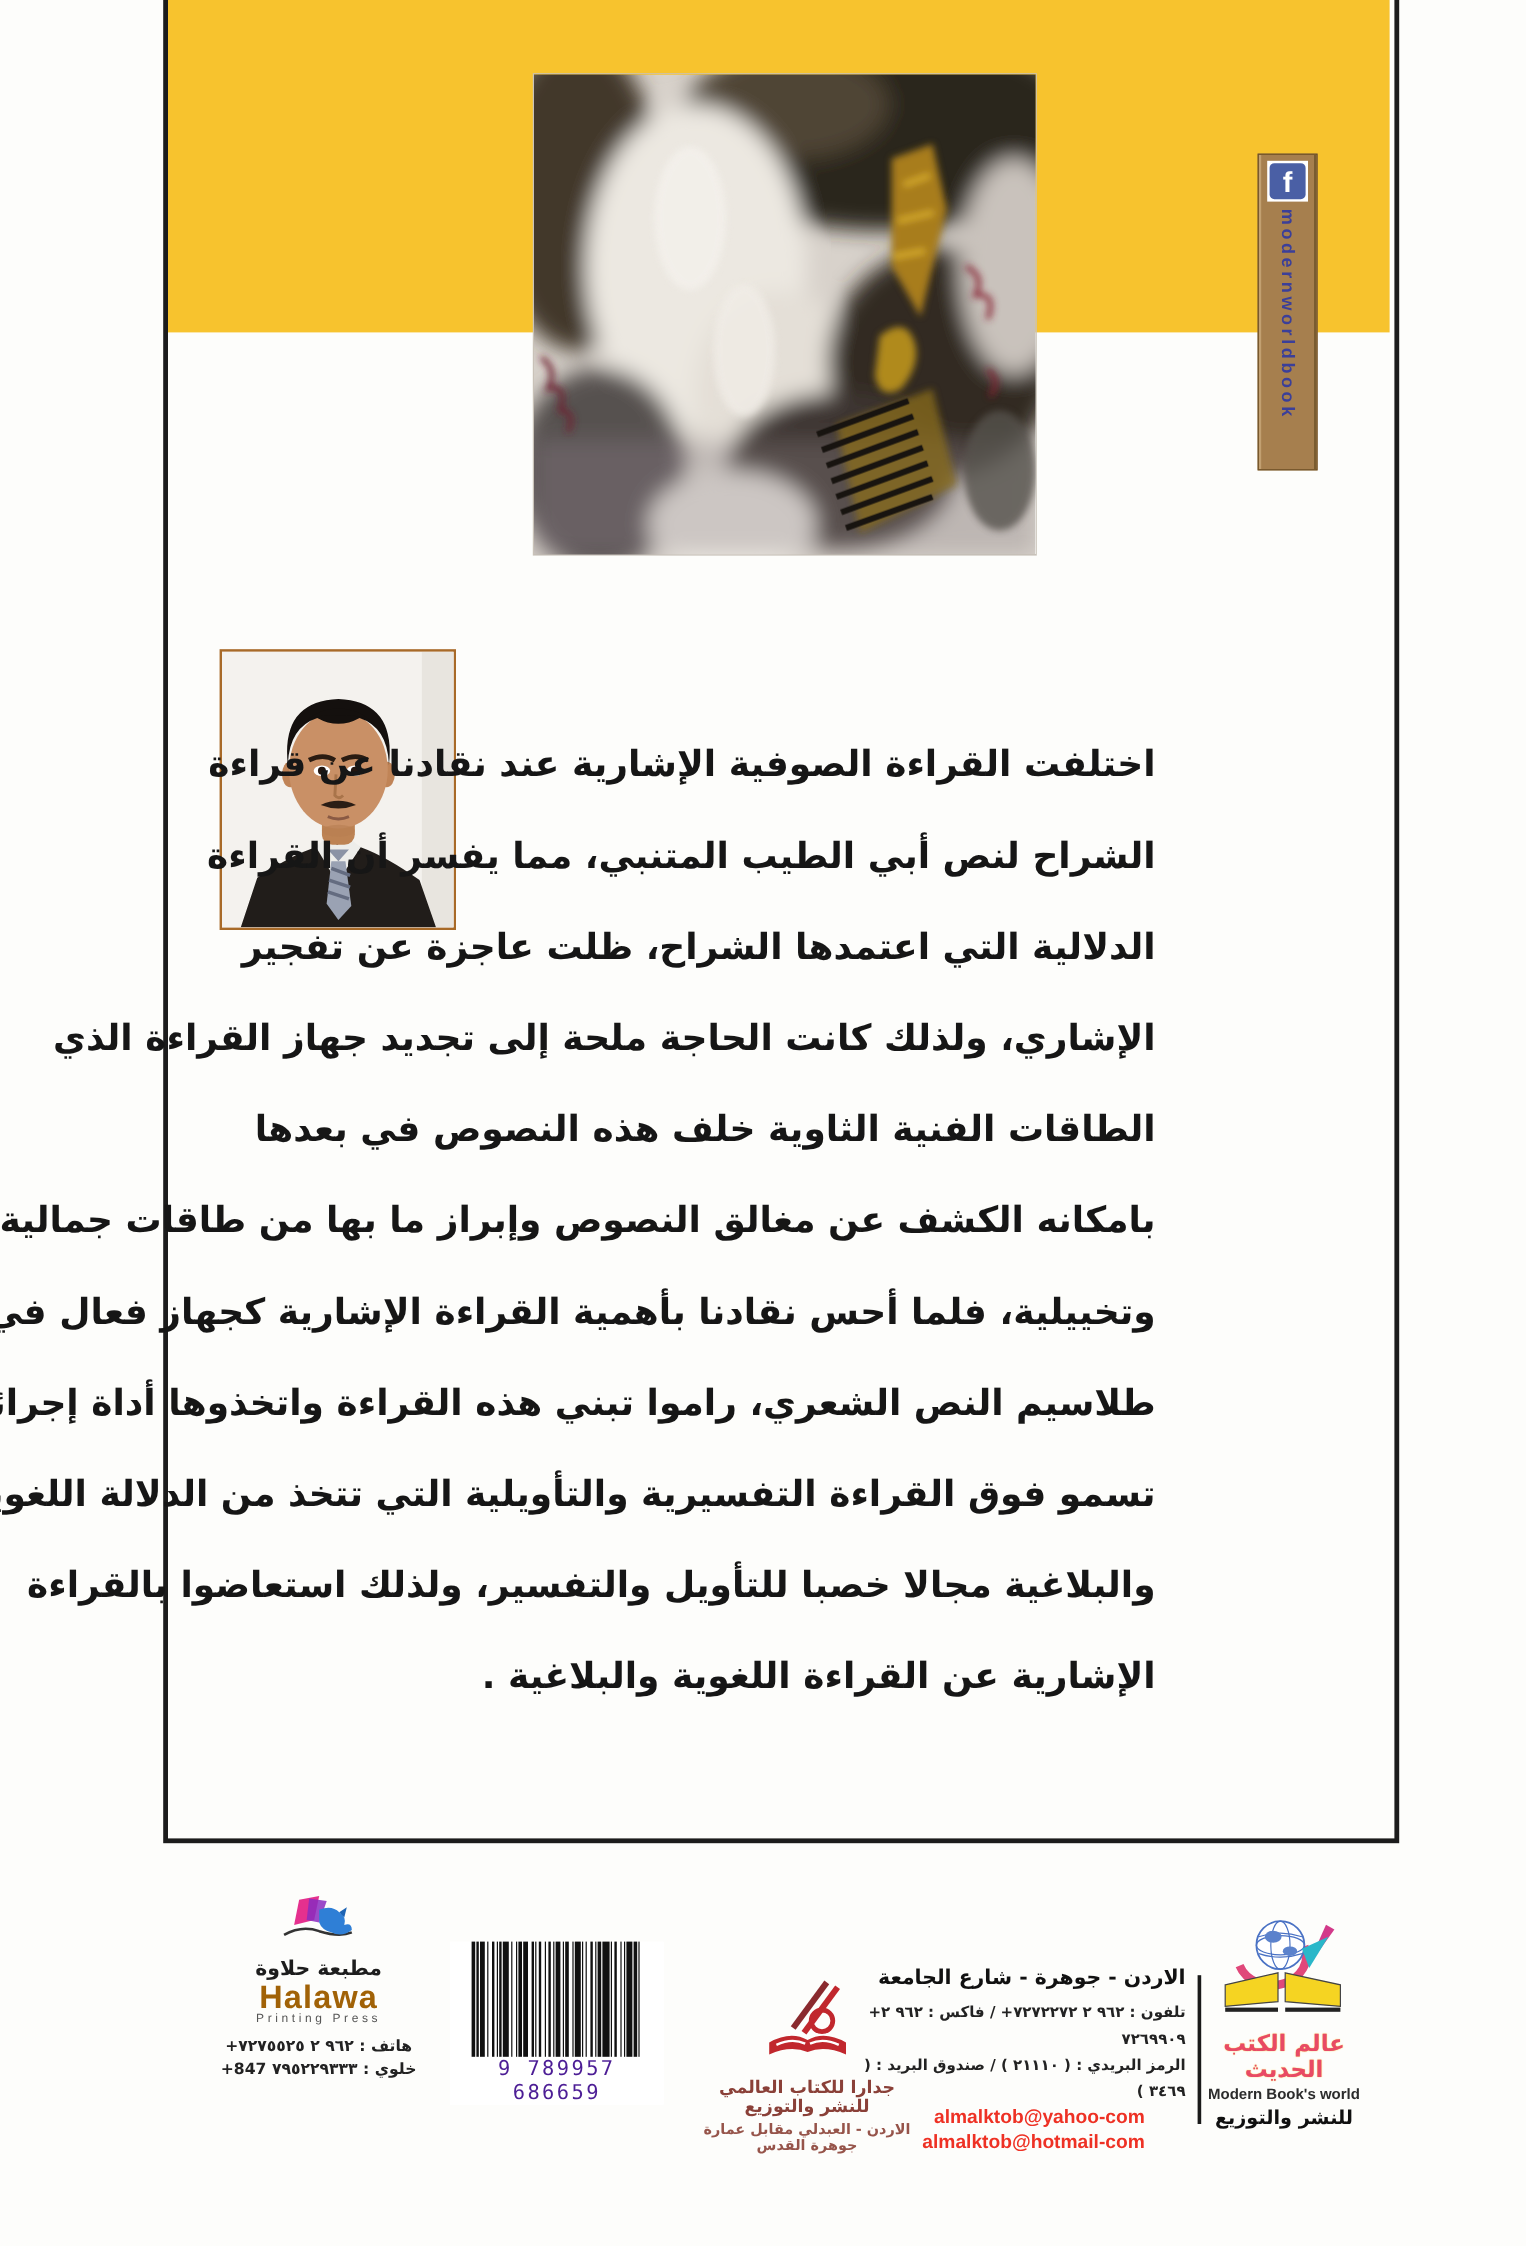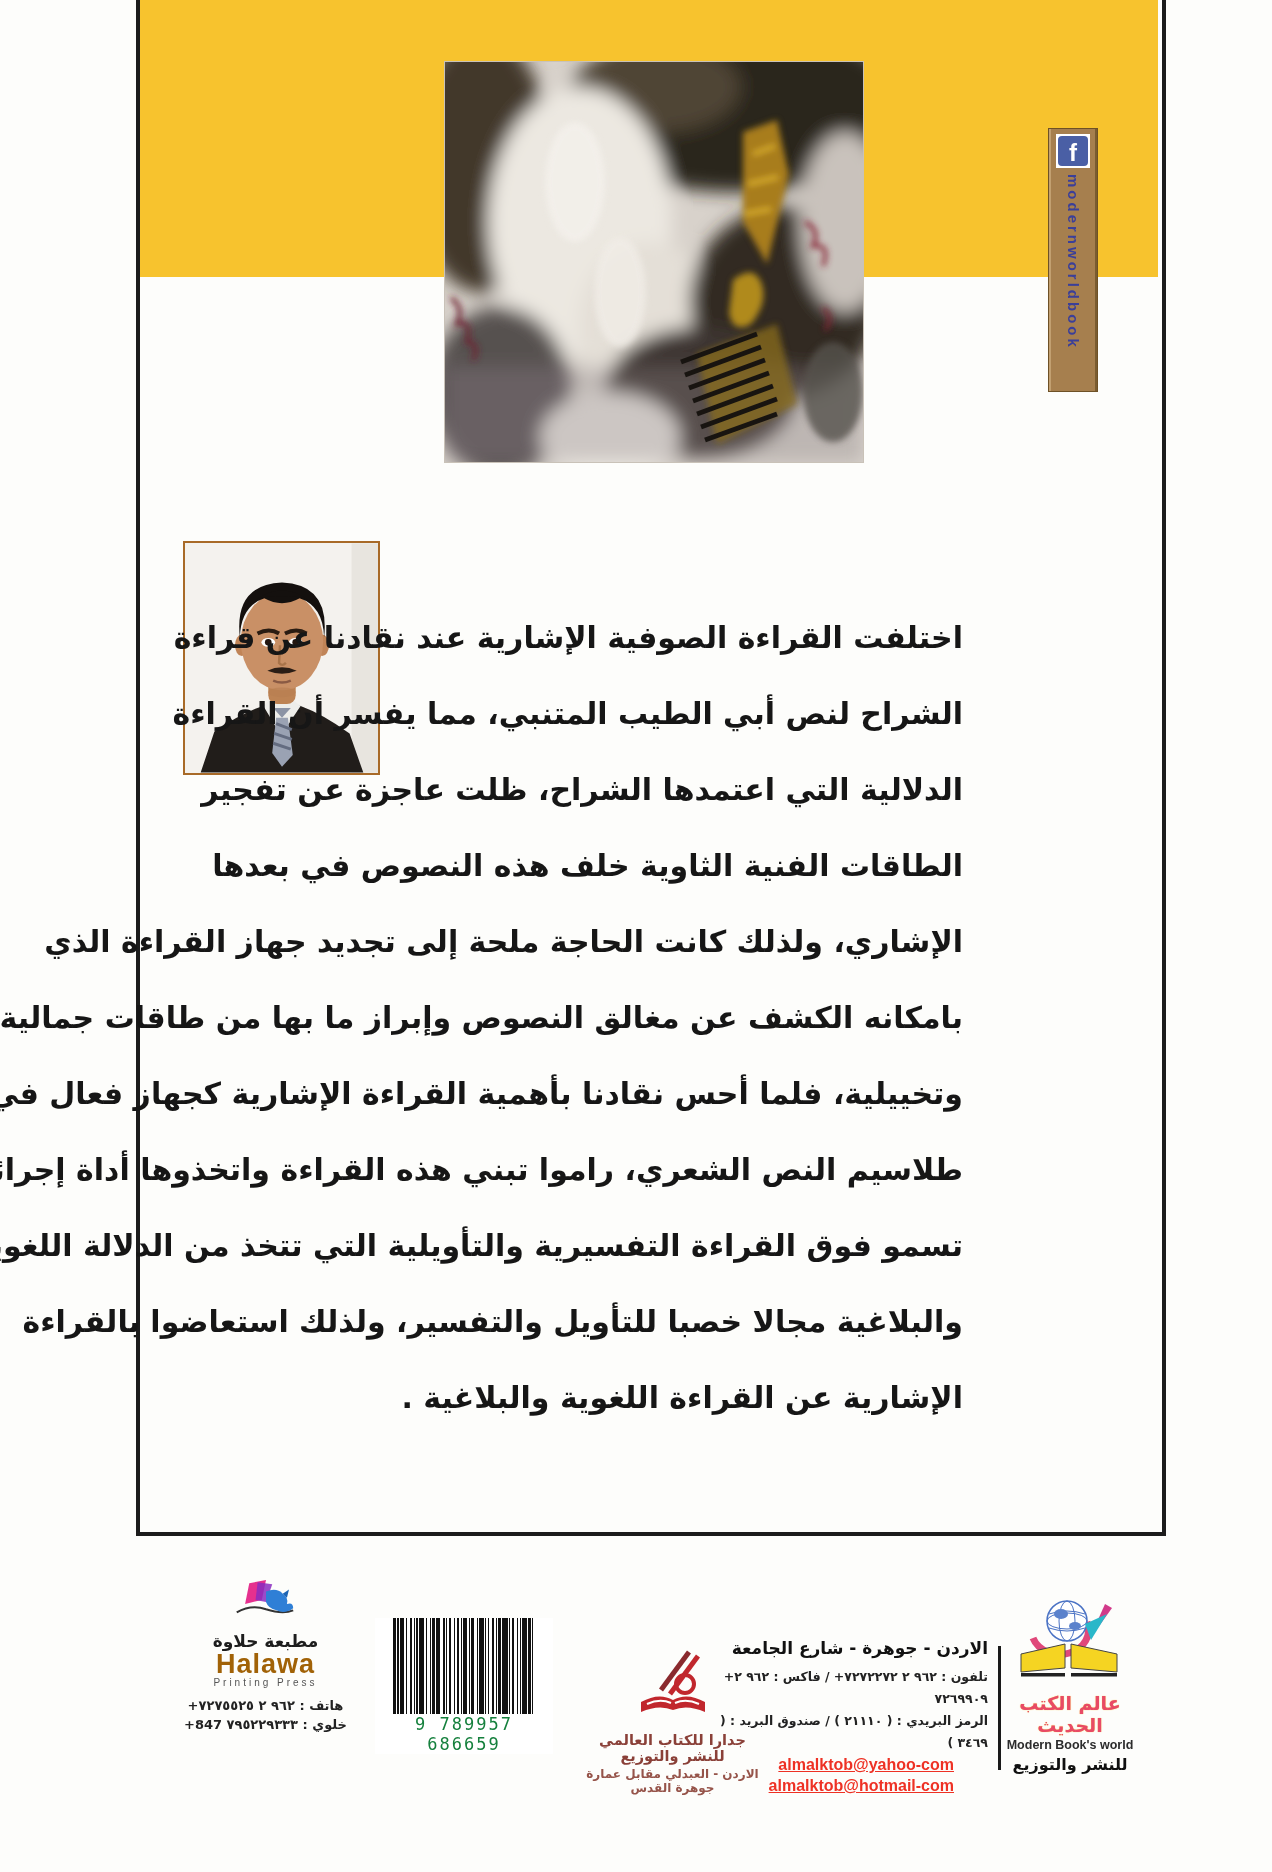--- a/index.html
+++ b/index.html
@@ -34,29 +34,29 @@
   .blurb .ln.last{text-align-last:right;}
   
   .halawa{position:absolute;left:183px;top:1579px;width:165px;text-align:center;direction:rtl;}
   .halawa .ar{font:700 17px "DejaVu Sans",sans-serif;color:#1d1d1d;margin-top:2px;}
   .halawa .en{font:700 27px "Liberation Sans",sans-serif;color:#a16207;letter-spacing:1px;line-height:26px;}
   .halawa .sub{font:400 10px "Liberation Sans",sans-serif;color:#555;letter-spacing:3px;margin-bottom:8px;}
   .halawa .tel{font:700 13px "DejaVu Sans",sans-serif;color:#222;line-height:19px;}
   .barcode{position:absolute;left:375px;top:1618px;width:178px;background:#fff;text-align:center;}
   .bars{height:112px;display:flex;align-items:stretch;justify-content:center;background:#fff;padding:0 4px;}
   .bc-digits{position:relative;margin-top:-16px;background:#fff;display:inline-block;padding:0 4px;
-             font:400 17px "DejaVu Sans Mono",monospace;letter-spacing:2px;color:#15803d;}
+             font:400 17px "DejaVu Sans Mono",monospace;letter-spacing:2px;color:#4c1d95;}
   .jadara{position:absolute;left:585px;top:1648px;width:175px;text-align:center;direction:rtl;}
   .jadara .nm{font:700 14.5px "DejaVu Sans",sans-serif;color:#8a4038;margin-top:4px;}
   .jadara .ad{font:700 12px "DejaVu Sans",sans-serif;color:#96544a;margin-top:3px;}
   .contact{position:absolute;left:700px;top:1638px;width:288px;direction:rtl;text-align:right;}
   .contact .l1{font:700 17px "DejaVu Sans",sans-serif;color:#111;margin-bottom:8px;}
   .contact .l2{font:700 12.5px "DejaVu Sans",sans-serif;color:#222;line-height:22px;}
   .contact .em{font:700 16px "Liberation Sans",sans-serif;color:#ee3124;direction:ltr;
-               text-align:right;padding-left:0;padding-right:34px;line-height:21px;text-decoration:underline;}
+               text-align:right;padding-left:0;padding-right:34px;line-height:21px;}
   .vdiv{position:absolute;left:998px;top:1646px;width:3px;height:124px;background:#1a1a1a;}
   .modern{position:absolute;left:1006px;top:1596px;width:128px;text-align:center;}
   .modern .cal{font:700 19px "DejaVu Sans",sans-serif;color:#e84a66;text-shadow:0 0 1px #f7c32e;}
   .modern .en{font:700 12.5px "Liberation Sans",sans-serif;color:#2c2c2c;margin-top:2px;}
   .modern .tag{font:700 16px "DejaVu Sans",sans-serif;color:#101010;margin-top:3px;letter-spacing:1px;direction:rtl;}
 </style>
 </head>
 <body>
 
 <div class="page">
@@ -146,22 +146,22 @@
       <path d="M84 130 Q99 123 114 130 Q99 136 84 130 Z" fill="#2a1d15"></path>
       <path d="M90 140 q9 4 18 0" stroke="#8a5a44" stroke-width="2.5" fill="none"></path>
       <ellipse cx="99" cy="152" rx="14" ry="5" fill="#b87f52" opacity="0.6"></ellipse>
     </svg>
   </div>
 
   <div class="blurb" dir="rtl">
     <div class="ln indent">اختلفت القراءة الصوفية الإشارية عند نقادنا عن قراءة</div>
     <div class="ln indent">الشراح لنص أبي الطيب المتنبي، مما يفسر أن القراءة</div>
     <div class="ln indent">الدلالية التي اعتمدها الشراح، ظلت عاجزة عن تفجير</div>
+    <div class="ln">الإشاري، ولذلك كانت الحاجة ملحة إلى تجديد جهاز القراءة الذي</div>
     <div class="ln indent">الطاقات الفنية الثاوية خلف هذه النصوص في بعدها</div>
-    <div class="ln">الإشاري، ولذلك كانت الحاجة ملحة إلى تجديد جهاز القراءة الذي</div>
     <div class="ln">بامكانه الكشف عن مغالق النصوص وإبراز ما بها من طاقات جمالية</div>
     <div class="ln">وتخييلية، فلما أحس نقادنا بأهمية القراءة الإشارية كجهاز فعال في فك</div>
     <div class="ln">طلاسيم النص الشعري، راموا تبني هذه القراءة واتخذوها أداة إجرائية</div>
     <div class="ln">تسمو فوق القراءة التفسيرية والتأويلية التي تتخذ من الدلالة اللغوية</div>
     <div class="ln">والبلاغية مجالا خصبا للتأويل والتفسير، ولذلك استعاضوا بالقراءة</div>
     <div class="ln last">الإشارية عن القراءة اللغوية والبلاغية .</div>
   </div>
 
   <div class="halawa">
     <svg width="70" height="46" viewBox="0 0 64 44">

